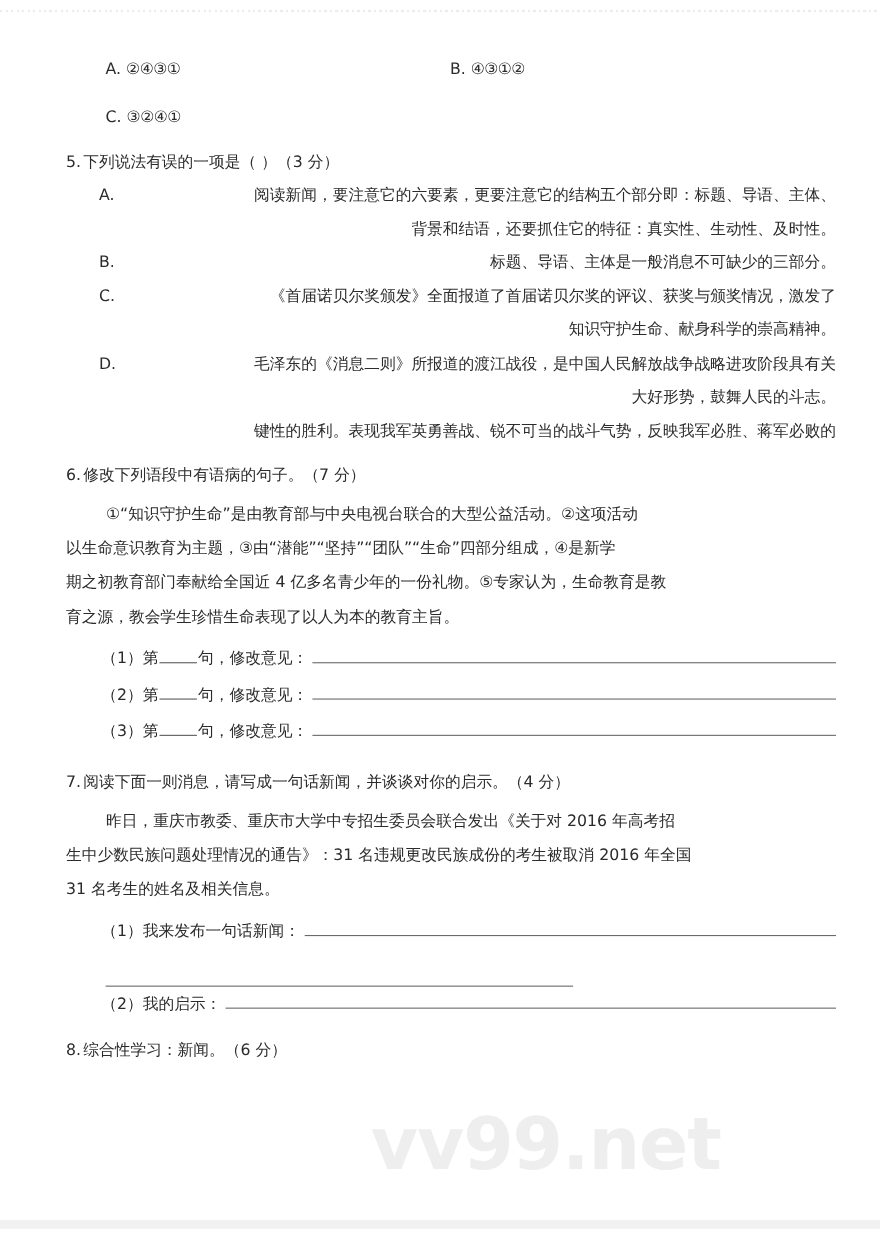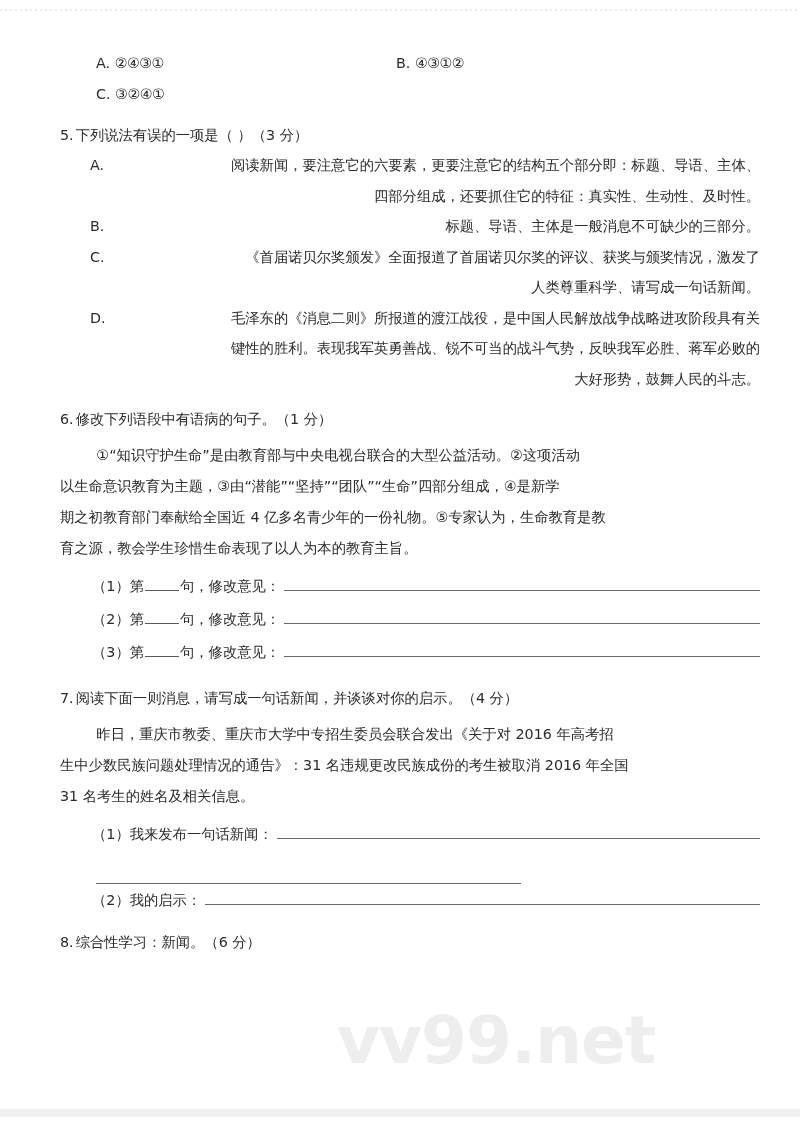--- a/index.html
+++ b/index.html
@@ -45,20 +45,21 @@
     width: 800px;
     padding: 0 40px 0 60px;
     box-sizing: border-box;
   }
 
   
   .opt-grid {
     display: grid;
     grid-template-columns: 300px 1fr;
     margin-left: 36px;
+    gap: 13px;
   }
   .opt-cell {
     font-size: 14.3px;
     line-height: 31px;
   }
   .circnum { letter-spacing: -0.5px; }
 
   
   .q-head {
     font-size: 14.3px;
@@ -169,52 +170,52 @@
     <div class="sp-10"></div>
 
     <div class="q-head">
       <span class="num">5.</span><span>下列说法有误的一项是（      ）（3 分）</span>
     </div>
 
     <div class="choice">
       <span class="lab">A.</span>
       <span class="body">
         <span class="cont">阅读新闻，要注意它的六要素，更要注意它的结构五个部分即：标题、导语、主体、</span>
-        <span class="cont">四部分组成，还要抓住它的特征：真实性、生动性、及时性。</span>
+        <span class="cont">背景和结语，还要抓住它的特征：真实性、生动性、及时性。</span>
       </span>
     </div>
 
     <div class="choice">
       <span class="lab">B.</span>
       <span class="body">
         <span class="cont">标题、导语、主体是一般消息不可缺少的三部分。</span>
       </span>
     </div>
 
     <div class="choice">
       <span class="lab">C.</span>
       <span class="body">
         <span class="cont">《首届诺贝尔奖颁发》全面报道了首届诺贝尔奖的评议、获奖与颁奖情况，激发了</span>
-        <span class="cont">人类尊重科学、请写成一句话新闻。</span>
+        <span class="cont">知识守护生命、献身科学的崇高精神。</span>
       </span>
     </div>
 
     <div class="choice">
       <span class="lab">D.</span>
       <span class="body">
         <span class="cont">毛泽东的《消息二则》所报道的渡江战役，是中国人民解放战争战略进攻阶段具有关</span>
+        <span class="cont">大好形势，鼓舞人民的斗志。</span>
         <span class="cont">键性的胜利。表现我军英勇善战、锐不可当的战斗气势，反映我军必胜、蒋军必败的</span>
-        <span class="cont">大好形势，鼓舞人民的斗志。</span>
       </span>
     </div>
 
     <div class="sp-10"></div>
 
     <div class="q-head">
-      <span class="num">6.</span><span>修改下列语段中有语病的句子。（1 分）</span>
+      <span class="num">6.</span><span>修改下列语段中有语病的句子。（7 分）</span>
     </div>
 
     <div class="sp-6"></div>
 
     <div class="para">
       <span class="pline">        ①“知识守护生命”是由教育部与中央电视台联合的大型公益活动。②这项活动</span>
       <span class="pline">以生命意识教育为主题，③由“潜能”“坚持”“团队”“生命”四部分组成，④是新学</span>
       <span class="pline">期之初教育部门奉献给全国近 4 亿多名青少年的一份礼物。⑤专家认为，生命教育是教</span>
       <span class="pline">育之源，教会学生珍惜生命表现了以人为本的教育主旨。</span>
     </div>

